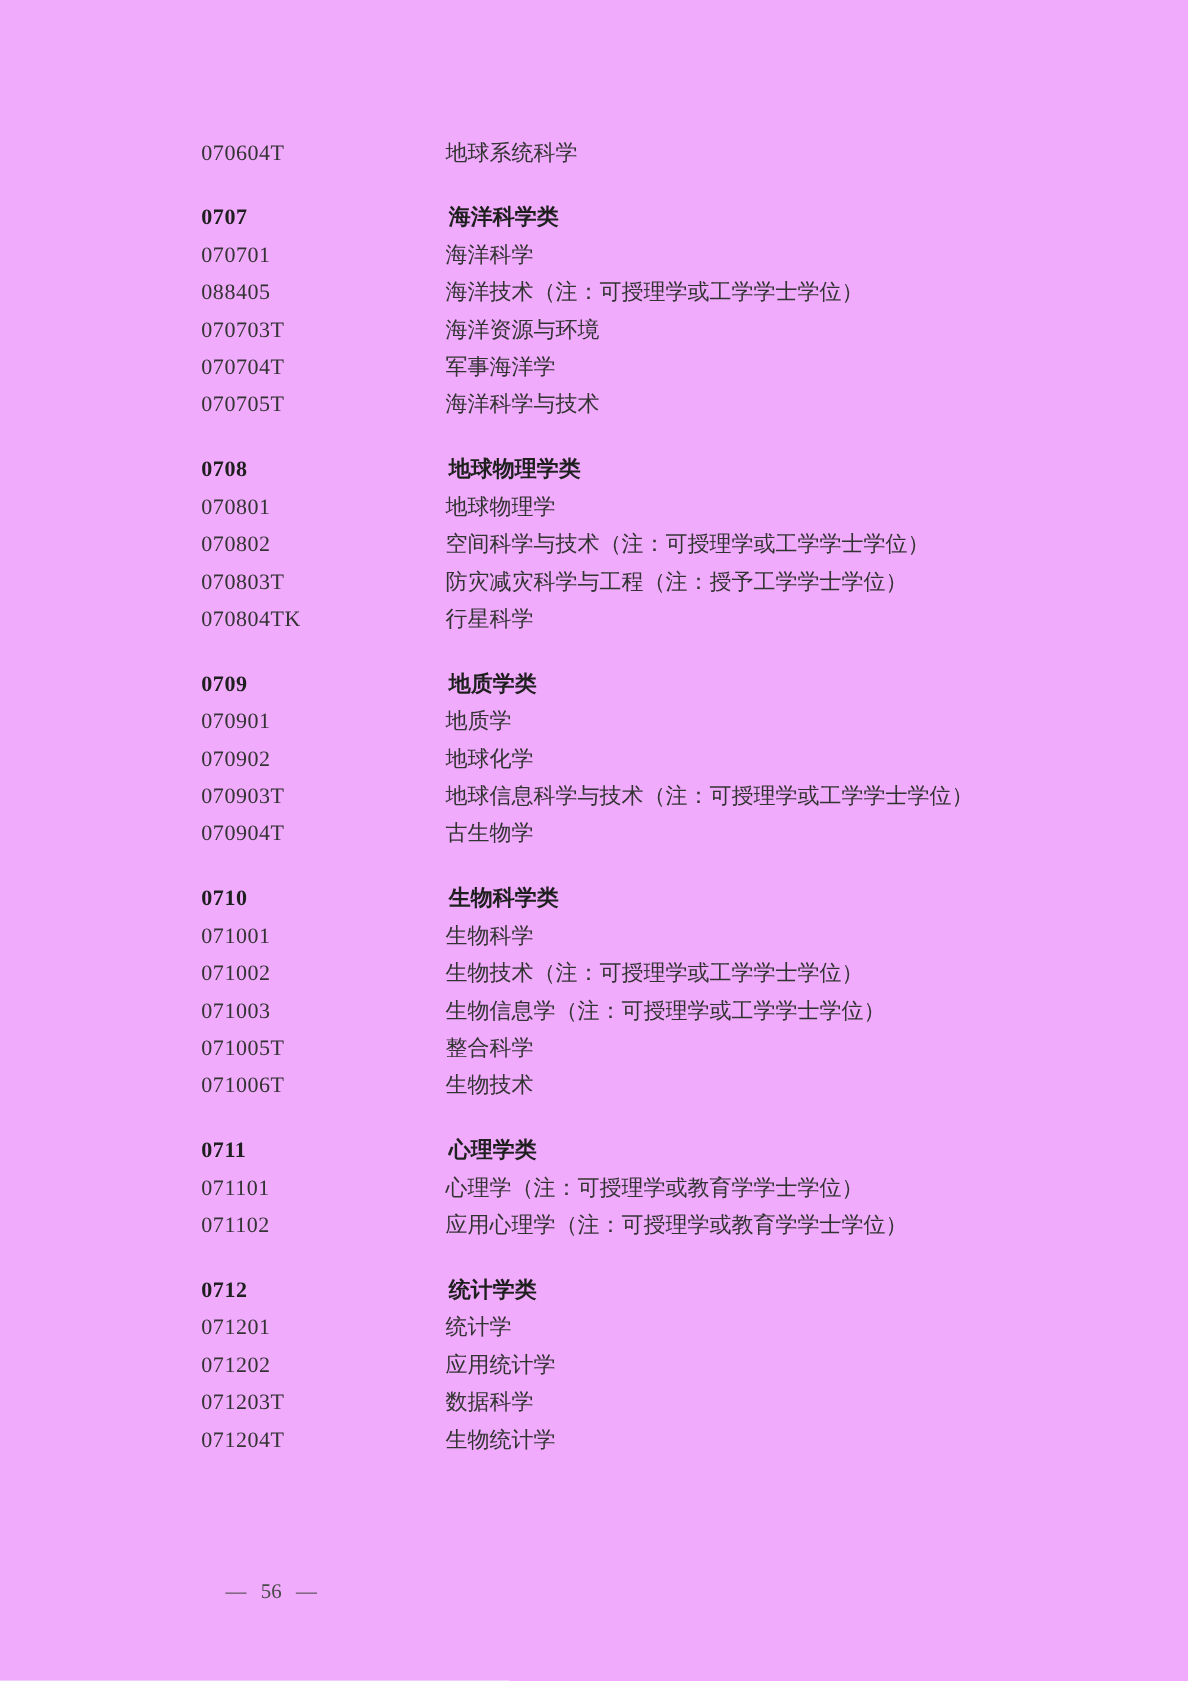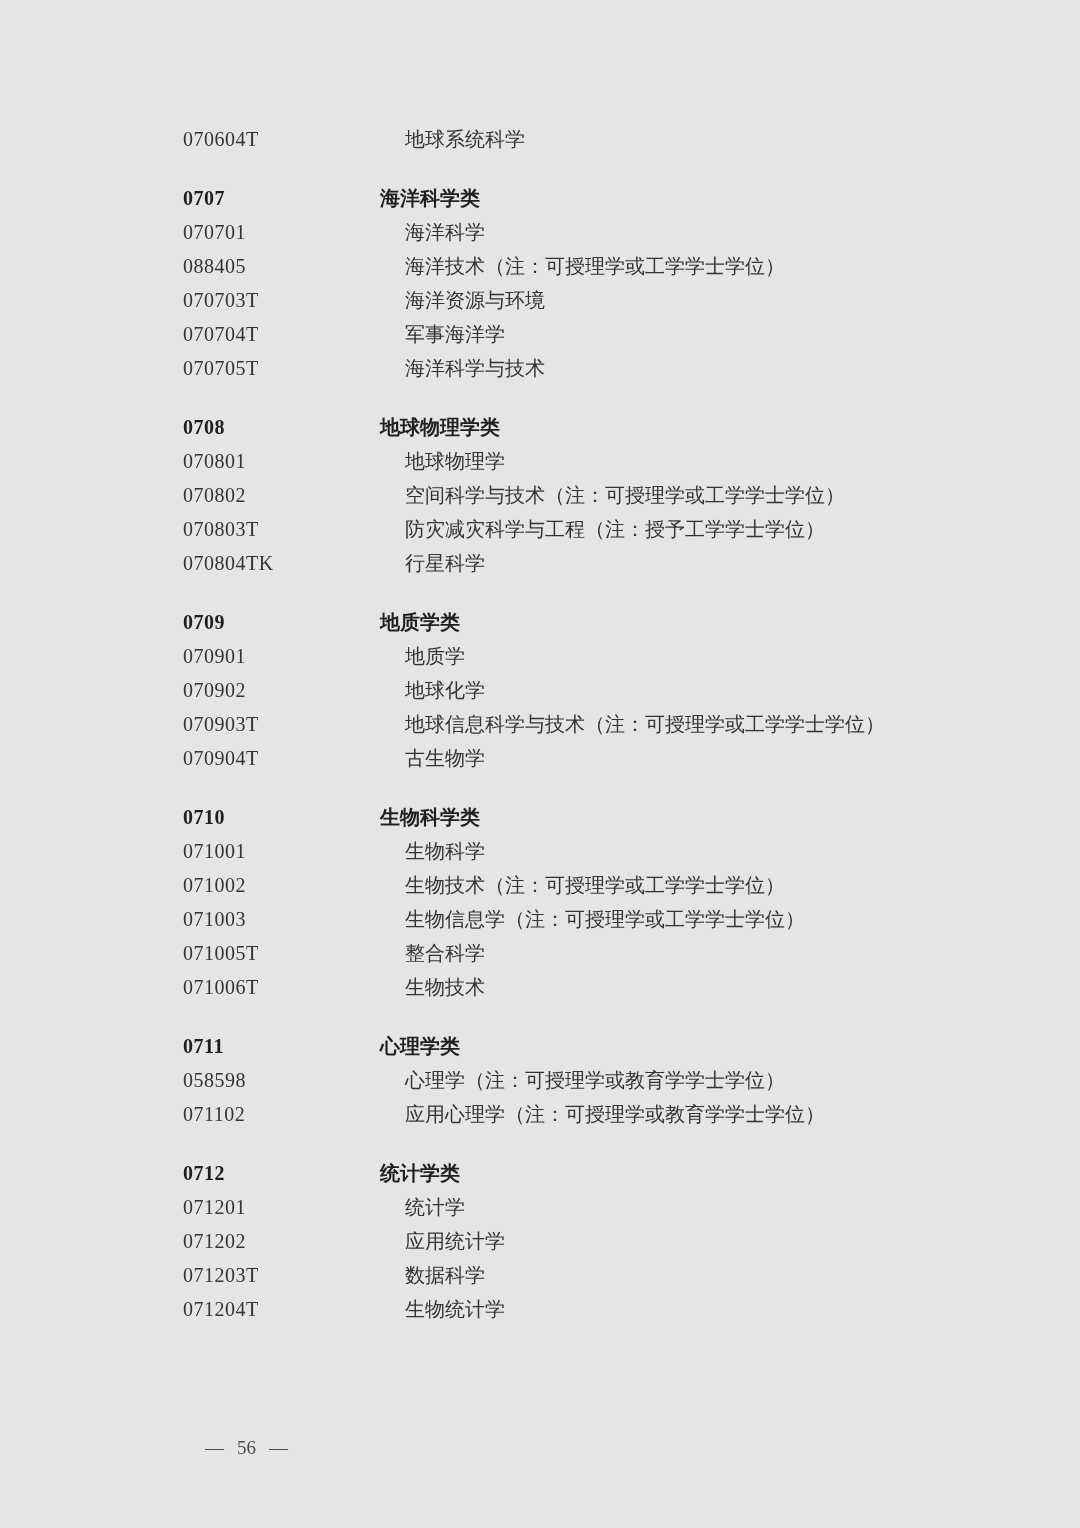--- a/index.html
+++ b/index.html
@@ -11,21 +11,21 @@
     width: 1080px;
     height: 1528px;
     position: relative;
     font-family: "Liberation Serif", "DejaVu Serif", serif;
     color: #333333;
     overflow: hidden;
   }
   .page {
     position: absolute;
     inset: 0;
-    background: #e5e5e5;
+    background: #f0abfc;
   }
   .content {
     padding: 122px 40px 0 183px;
   }
   .row {
     display: flex;
     align-items: baseline;
     line-height: 34px;
     font-size: 20px;
     white-space: nowrap;
@@ -35,20 +35,21 @@
     width: 222px;
     letter-spacing: 0.5px;
     font-variant-numeric: lining-nums;
   }
   .row .name {
     flex: none;
   }
   .header-row {
     font-weight: bold;
     color: #1f1f1f;
+    gap: 28px;
   }
   .header-row .code {
     width: 197px;
   }
   .section {
     margin-top: 25px;
   }
   .orphan {
     margin-top: 0;
   }
@@ -174,21 +175,21 @@
         <span class="name">生物技术</span>
       </div>
     </div>
 
     <div class="section">
       <div class="row header-row">
         <span class="code">0711</span>
         <span class="name">心理学类</span>
       </div>
       <div class="row">
-        <span class="code">058598</span>
+        <span class="code">071101</span>
         <span class="name">心理学（注：可授理学或教育学学士学位）</span>
       </div>
       <div class="row">
         <span class="code">071102</span>
         <span class="name">应用心理学（注：可授理学或教育学学士学位）</span>
       </div>
     </div>
 
     <div class="section">
       <div class="row header-row">

